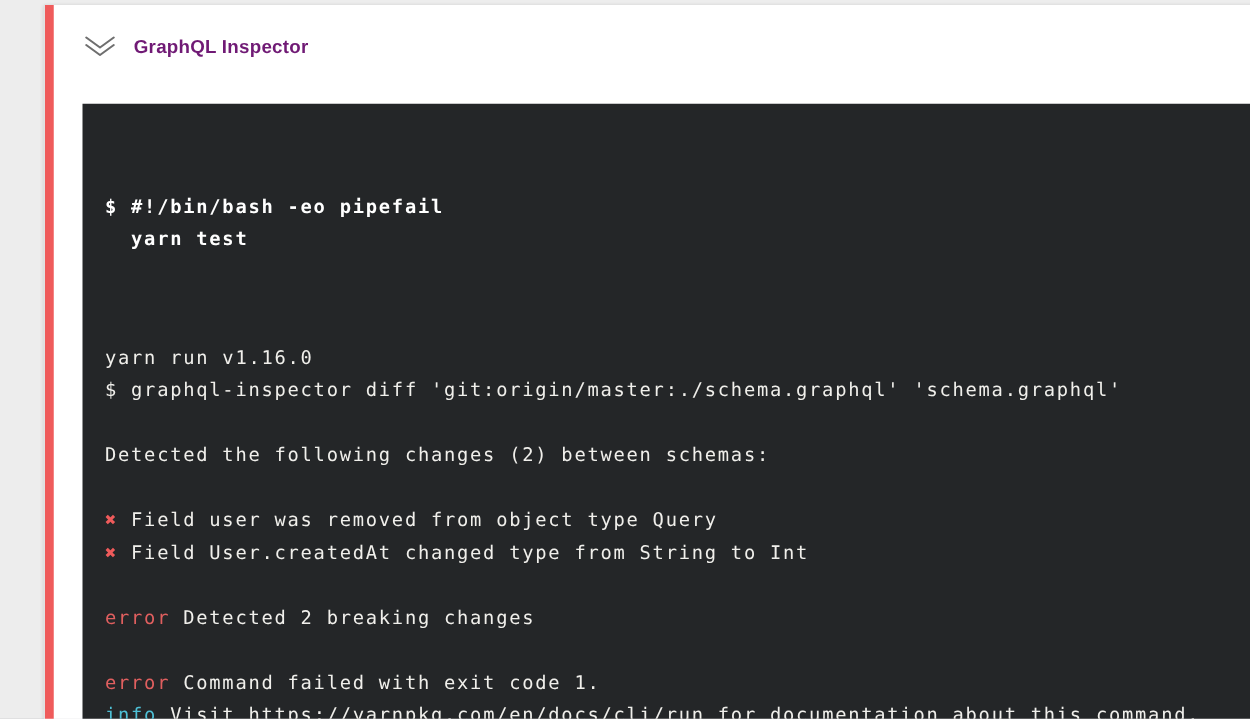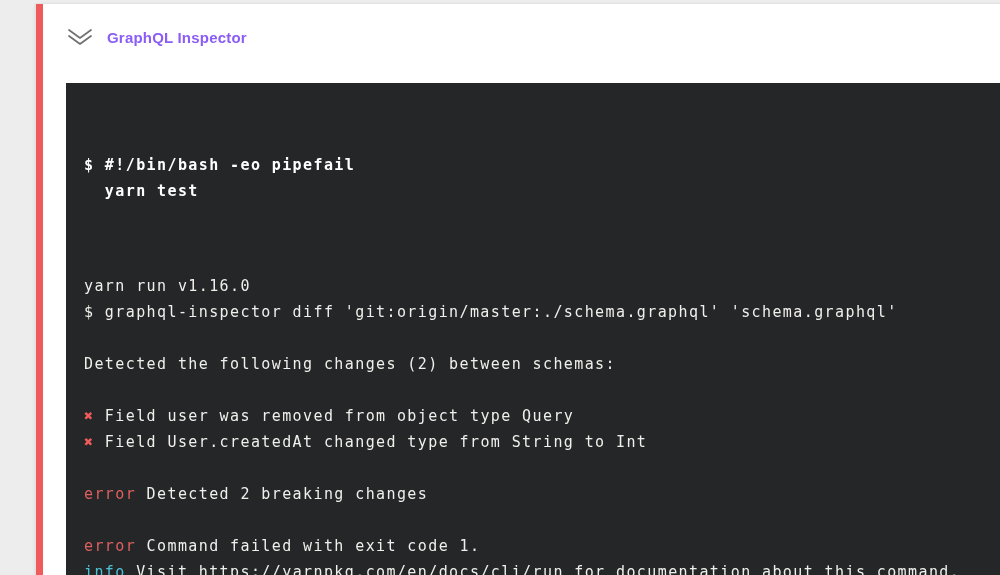--- a/index.html
+++ b/index.html
@@ -29,21 +29,21 @@
     display: flex;
     align-items: center;
     gap: 13px;
     cursor: pointer;
     user-select: none;
   }
   .collapse-icon { display: inline-flex; flex: 0 0 auto; }
   .step-title {
     font-size: 15px;
     font-weight: bold;
-    color: #8b5cf6;
+    color: #701a75;
     letter-spacing: 0.2px;
   }
   .terminal {
     margin-top: 35px;
     background: #242628;
     padding: 17px 10px 17px 18px;
     font-family: "DejaVu Sans Mono", "Liberation Mono", monospace;
     font-size: 15px;
     line-height: 26px;
     letter-spacing: 1.4px;

